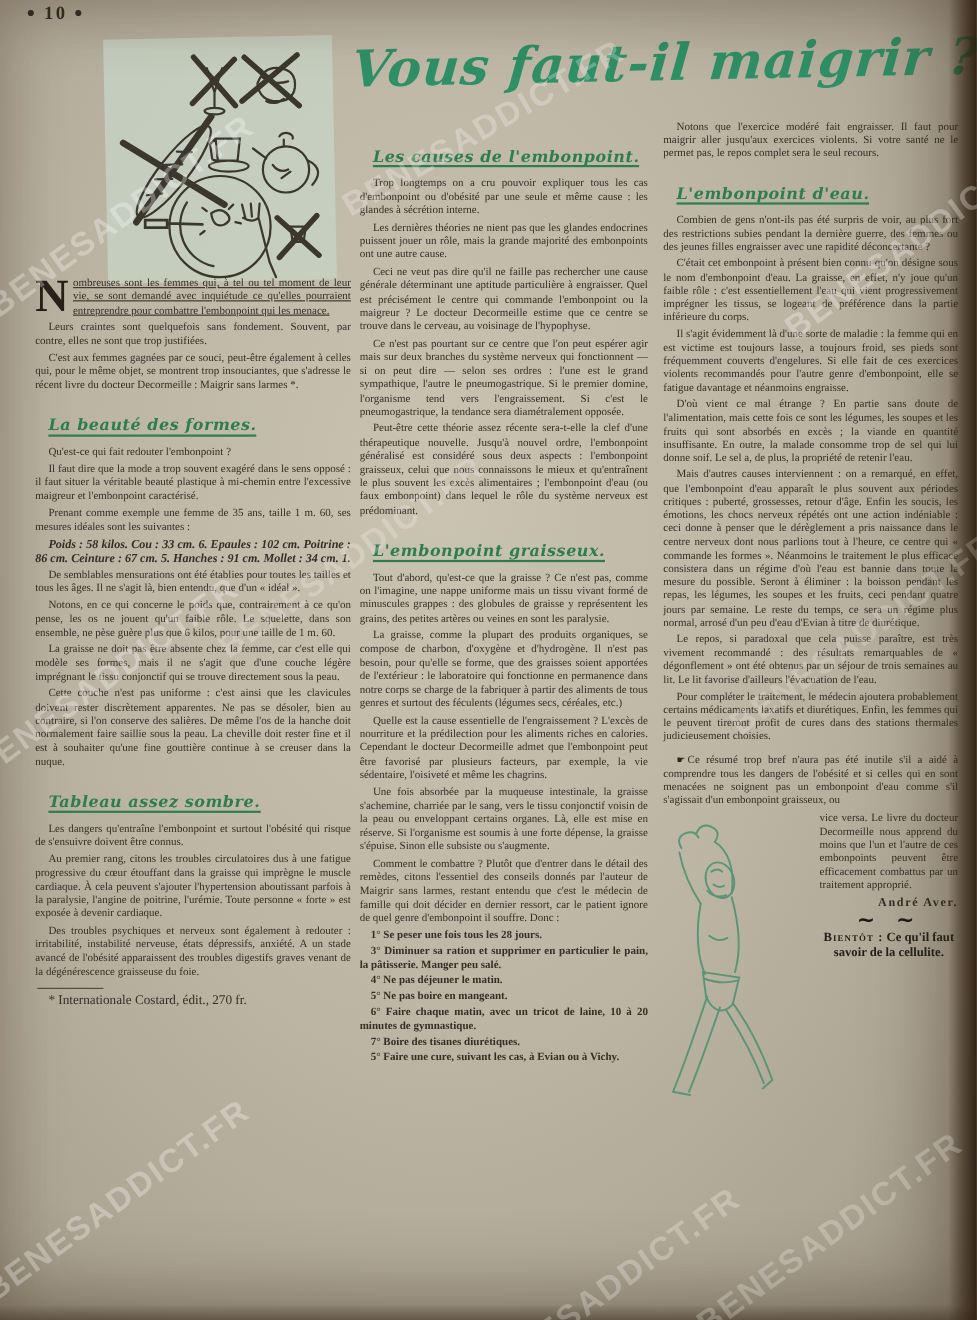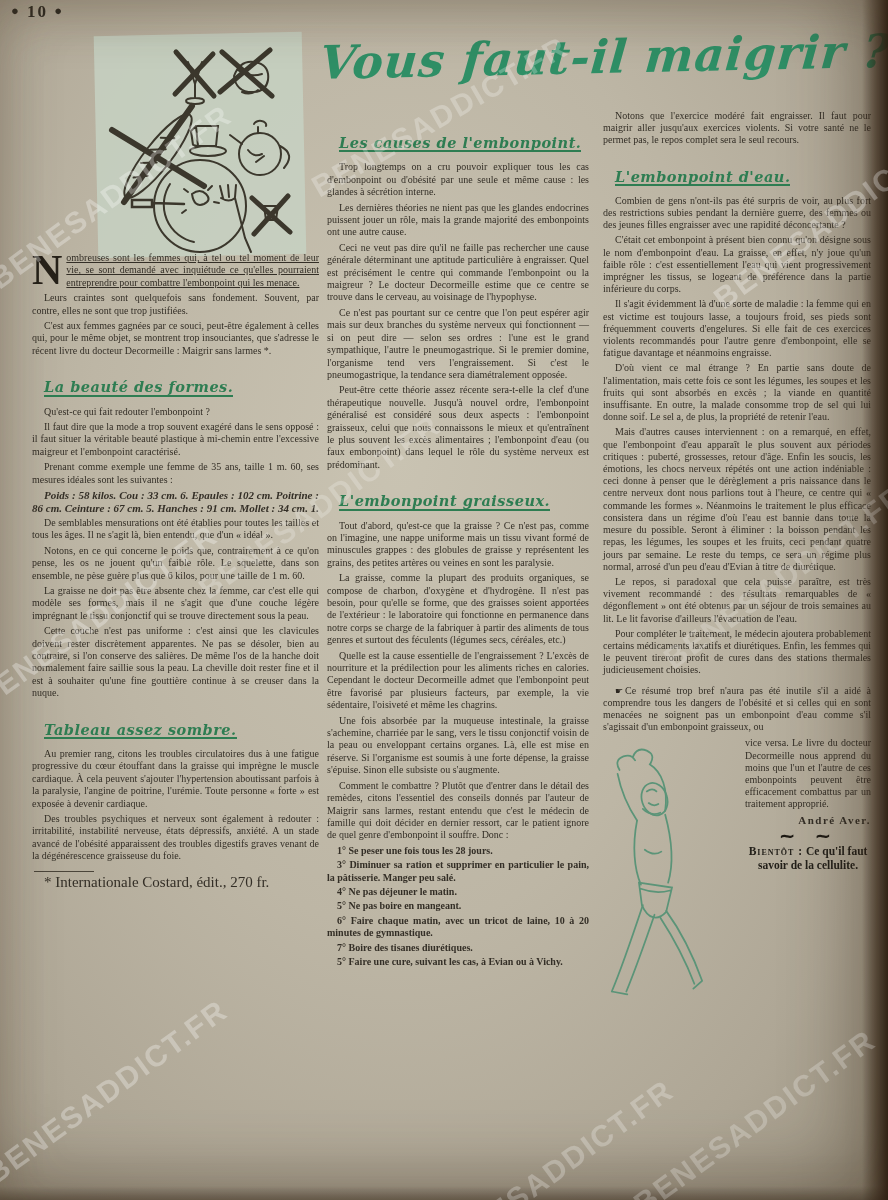--- a/index.html
+++ b/index.html
@@ -26,21 +26,21 @@
   .wm:nth-child(1){left:-34px;top:180px;}
   .wm:nth-child(2){left:295px;top:100px;transform:rotate(-30deg);color:rgba(255,255,255,.26);}
   .wm:nth-child(3){left:690px;top:200px;}
   .wm:nth-child(4){left:-48px;top:600px;}
   .wm:nth-child(5){left:175px;top:490px;color:rgba(255,255,255,.22);}
   .wm:nth-child(6){left:640px;top:560px;color:rgba(255,255,255,.20);}
   .wm:nth-child(7){left:-38px;top:1075px;}
   .wm:nth-child(8){left:408px;top:1155px;color:rgba(255,255,255,.26);}
   .wm:nth-child(9){left:610px;top:1105px;color:rgba(255,255,255,.24);}
 
-  .page-number{position:absolute;left:11px;top:2px;font-family:"Liberation Serif",serif;
+  .page-number{position:absolute;left:24px;top:2px;font-family:"Liberation Serif",serif;
     font-weight:bold;font-size:17px;color:#2d2922;letter-spacing:2px;}
   .page-number .dot{font-size:13px;vertical-align:2px;}
 
   .main-title{
     position:absolute;left:320px;top:30px;width:555px;text-align:center;
     font-family:"DejaVu Serif",serif;font-style:italic;font-weight:bold;
     font-size:46px;color:#2f8f66;transform:rotate(-1.2deg) skewX(-6deg);
     letter-spacing:1px;white-space:nowrap;
   }
 
@@ -62,21 +62,21 @@
   }
   .head-wrap{text-indent:0;margin:0;}
 
   .dropcap::first-letter{
     float:left;font-size:42px;line-height:32px;font-weight:bold;
     padding:2px 4px 0 0;color:#262119;
   }
   .dropcap{text-indent:0 !important;text-decoration:underline;}
   .measure{font-weight:bold;font-style:italic;font-size:11px;}
   .advice p{font-weight:bold;text-indent:10px;margin-bottom:2px;}
-  .footnote{margin-top:10px;font-size:15px;text-indent:0;}
+  .footnote{margin-top:10px;font-size:12px;text-indent:0;}
   .footnote-rule{width:60px;border:none;border-top:1px solid #4b453a;margin:8px 0 4px 2px;}
 
   .summary-row{display:flex;margin-top:4px;}
   .summary-row .art{flex:0 0 138px;position:relative;height:272px;}
   .summary-row .txt{flex:1;padding-left:4px;}
   .summary-row .txt p{text-indent:0;}
   .signature{text-align:right;font-weight:bold;font-size:11px;letter-spacing:1.5px;margin:8px 2px 0 0;text-indent:0;}
   .squiggle{text-align:center;font-weight:bold;font-size:20px;color:#1e1a14;letter-spacing:6px;margin:10px 0 4px 0;text-indent:0;font-family:"DejaVu Sans",sans-serif;}
   .teaser{margin-top:14px;font-weight:bold;font-size:11.5px;text-align:center;line-height:14px;text-indent:0;color:#23201a;}
   .teaser .lbl{font-variant:small-caps;letter-spacing:1px;margin-top:20px;}
@@ -154,20 +154,21 @@
     <p>Il faut dire que la mode a trop souvent exagéré dans le sens opposé : il faut situer la véritable beauté plastique à mi-chemin entre l'excessive maigreur et l'embonpoint caractérisé.</p>
     <p>Prenant comme exemple une femme de 35 ans, taille 1 m. 60, ses mesures idéales sont les suivantes :</p>
     <p class="measure">Poids : 58 kilos. Cou : 33 cm. 6. Epaules : 102 cm. Poitrine : 86 cm. Ceinture : 67 cm. 5. Hanches : 91 cm. Mollet : 34 cm. 1.</p>
     <p>De semblables mensurations ont été établies pour toutes les tailles et tous les âges. Il ne s'agit là, bien entendu, que d'un « idéal ».</p>
     <p>Notons, en ce qui concerne le poids que, contrairement à ce qu'on pense, les os ne jouent qu'un faible rôle. Le squelette, dans son ensemble, ne pèse guère plus que 6 kilos, pour une taille de 1 m. 60.</p>
     <p>La graisse ne doit pas être absente chez la femme, car c'est elle qui modèle ses formes, mais il ne s'agit que d'une couche légère imprégnant le tissu conjonctif qui se trouve directement sous la peau.</p>
     <p>Cette couche n'est pas uniforme : c'est ainsi que les clavicules doivent rester discrètement apparentes. Ne pas se désoler, bien au contraire, si l'on conserve des salières. De même l'os de la hanche doit normalement faire saillie sous la peau. La cheville doit rester fine et il est à souhaiter qu'une fine gouttière continue à se creuser dans la nuque.</p>
 
     <p class="head-wrap"><span class="green-head">Tableau assez sombre.</span></p>
 
+    <p>Les dangers qu'entraîne l'embonpoint et surtout l'obésité qui risque de s'ensuivre doivent être connus.</p>
     <p>Au premier rang, citons les troubles circulatoires dus à une fatigue progressive du cœur étouffant dans la graisse qui imprègne le muscle cardiaque. À cela peuvent s'ajouter l'hypertension aboutissant parfois à la paralysie, l'angine de poitrine, l'urémie. Toute personne « forte » est exposée à devenir cardiaque.</p>
     <p>Des troubles psychiques et nerveux sont également à redouter : irritabilité, instabilité nerveuse, états dépressifs, anxiété. A un stade avancé de l'obésité apparaissent des troubles digestifs graves venant de la dégénérescence graisseuse du foie.</p>
 
     <hr class="footnote-rule">
     <p class="footnote">* Internationale Costard, édit., 270 fr.</p>
   </div>
 
   <div class="col col2">
     <p class="head-wrap"><span class="green-head">Les causes de l'embonpoint.</span></p>
 

